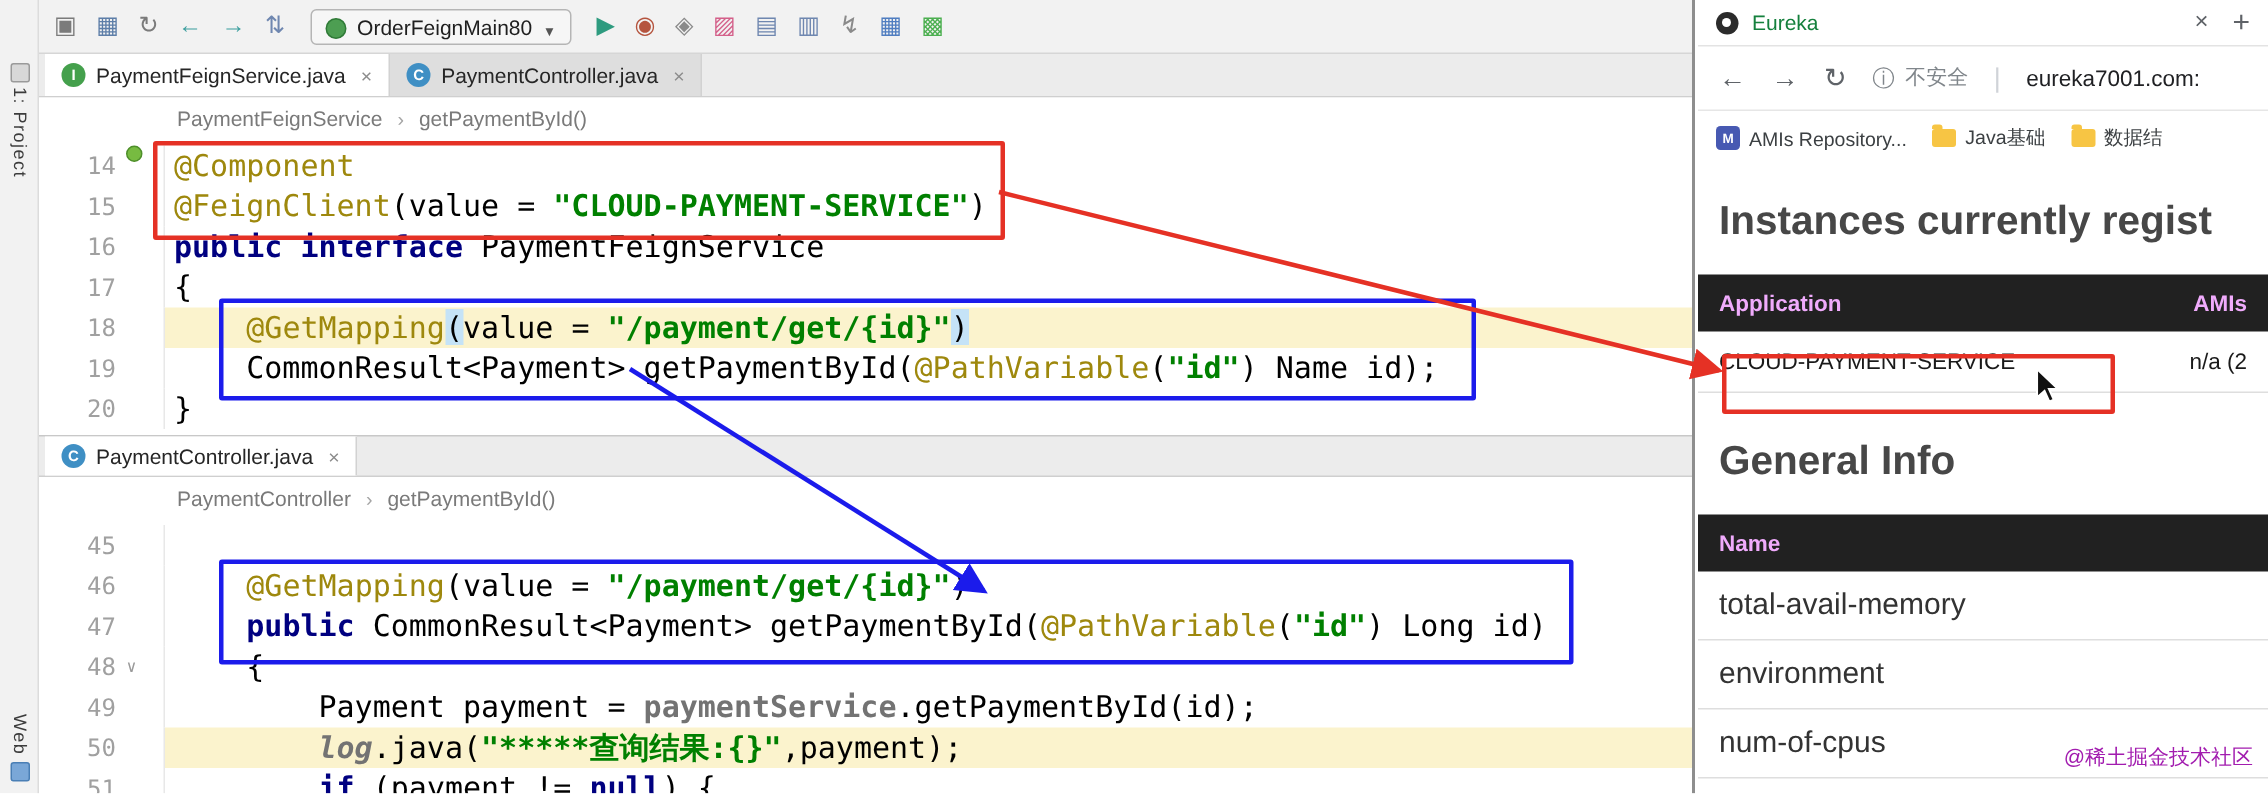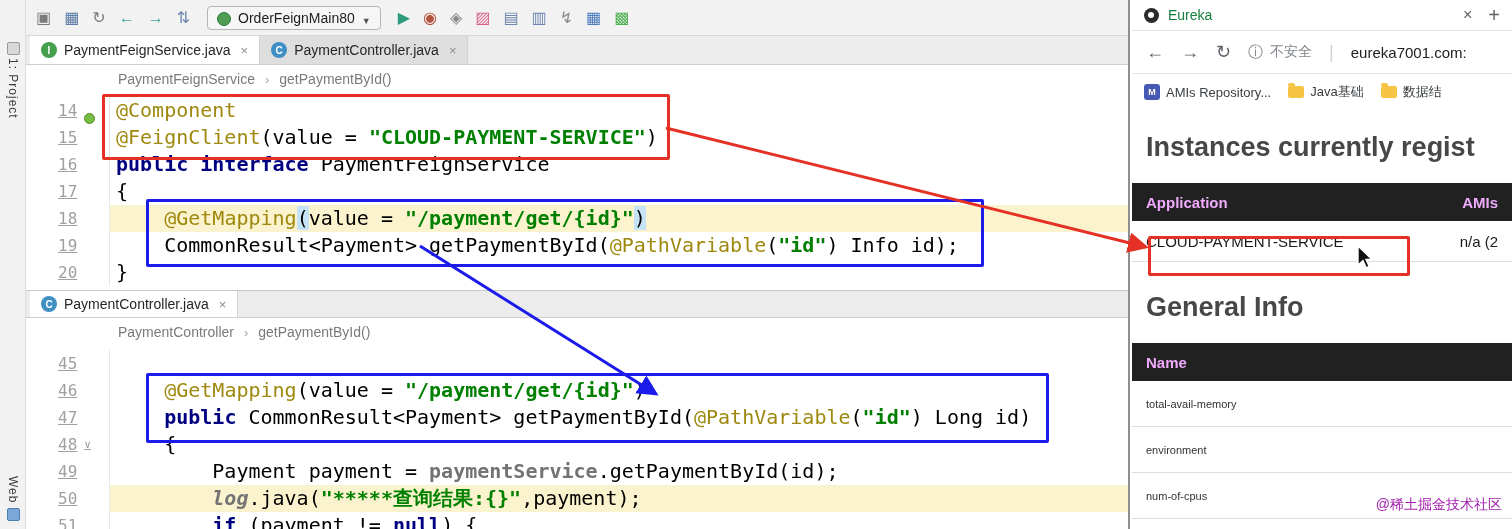--- a/index.html
+++ b/index.html
@@ -44,23 +44,23 @@
           align-items:center;gap:10px;padding-left:92px;font-size:14px;color:#7a7a7a;}
   #crumbs1{top:65px;}
   #crumbs2{top:318px;}
   .crumb-sep{color:#a5a5a5;font-size:13px;}
 
   .editor{position:absolute;left:26px;right:0;background:#fff;
           font-family:"DejaVu Sans Mono",monospace;font-size:20px;padding-top:4px;box-sizing:border-box;}
   #editor1{top:93px;height:197px;overflow:hidden;}
   #editor2{top:346px;height:183px;overflow:hidden;}
   .cl{display:flex;height:27px;line-height:27px;}
-  .gut{flex:0 0 84px;display:flex;align-items:flex-end;gap:7px;padding-left:32px;
+  .gut{flex:0 0 84px;display:flex;align-items:flex-start;gap:7px;padding-left:32px;
        border-right:1px solid #e8e8e8;color:#a0a0a0;font-size:16px;box-sizing:border-box;
-       font-family:"DejaVu Sans Mono",monospace;text-decoration:underline;}
+       font-family:"DejaVu Sans Mono",monospace;}
   .ct{flex:1;white-space:pre;padding-left:6px;color:#000;}
   .cl.hl .ct{background:#fbf3cd;}
   .pln{color:#000;}
   .ann{color:#9e880d;}
   .kw{color:#000080;font-weight:bold;}
   .str{color:#008000;font-weight:bold;}
   .fld{color:#737373;font-weight:bold;}
   .sta{font-style:italic;}
   .match{background:#c5e3f7;}
   .gicon-bean{width:9px;height:9px;border-radius:50%;background:#77bb41;border:1px solid #4e8f2a;}
@@ -92,21 +92,21 @@
            font-weight:bold;display:flex;align-items:center;justify-content:center;}
   .folder{width:16px;height:12px;background:#f7c544;border-radius:2px;position:relative;}
   .folder:before{content:"";position:absolute;top:-3px;left:0;width:7px;height:3px;background:#f7c544;border-radius:2px 2px 0 0;}
   .eheading{margin:22px 0 20px 14px;font-size:27px;font-weight:bold;color:#474747;
             white-space:nowrap;overflow:hidden;}
   #general-heading{margin-top:30px;}
   .thead{background:#212121;color:#f0abfc;font-weight:bold;font-size:15px;height:38px;display:flex;
          align-items:center;justify-content:space-between;padding:0 14px;}
   .trow{height:40px;display:flex;align-items:center;justify-content:space-between;padding:0 14px;
         font-size:15px;color:#1a1a1a;border-bottom:1px solid #dedede;white-space:nowrap;}
-  .irow{height:45px;display:flex;align-items:center;padding:0 14px;font-size:11px;color:#333;
+  .irow{height:45px;display:flex;align-items:center;padding:0 14px;font-size:20px;color:#333;
         border-bottom:1px solid #dedede;text-align:right;}
   #watermark{position:absolute;right:10px;top:496px;color:#a21caf;font-size:14px;z-index:60;}
 </style>
 </head>
 <body>
 
 <div id="stage">
 
   <div id="ide">
 
@@ -190,21 +190,21 @@
         <div class="cl hl">
           <div class="gut">
             <span class="lnum">18</span>
           </div>
           <div class="ct"><span class="pln">    </span><span class="ann">@GetMapping</span><span class="match">(</span><span class="pln">value = </span><span class="str">"/payment/get/{id}"</span><span class="match">)</span></div>
         </div>
         <div class="cl">
           <div class="gut">
             <span class="lnum">19</span>
           </div>
-          <div class="ct"><span class="pln">    CommonResult&lt;Payment&gt; getPaymentById(</span><span class="ann">@PathVariable</span><span class="pln">(</span><span class="str">"id"</span><span class="pln">) Info id);</span></div>
+          <div class="ct"><span class="pln">    CommonResult&lt;Payment&gt; getPaymentById(</span><span class="ann">@PathVariable</span><span class="pln">(</span><span class="str">"id"</span><span class="pln">) Name id);</span></div>
         </div>
         <div class="cl">
           <div class="gut">
             <span class="lnum">20</span>
           </div>
           <div class="ct"><span class="pln">}</span></div>
         </div>
       </div>
 
     <div class="tabbar" id="tabbar2">

